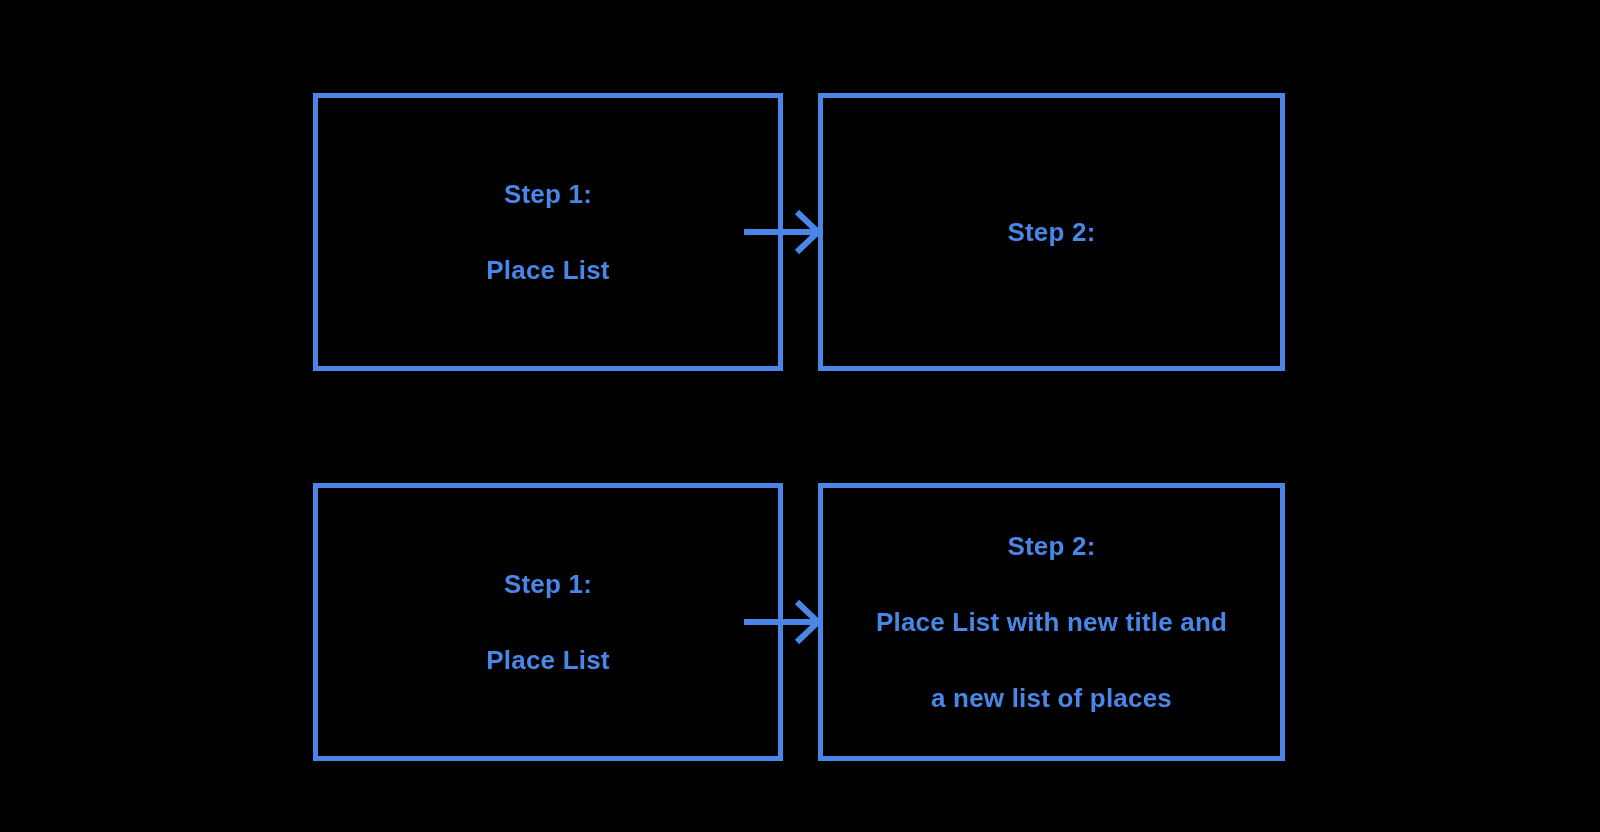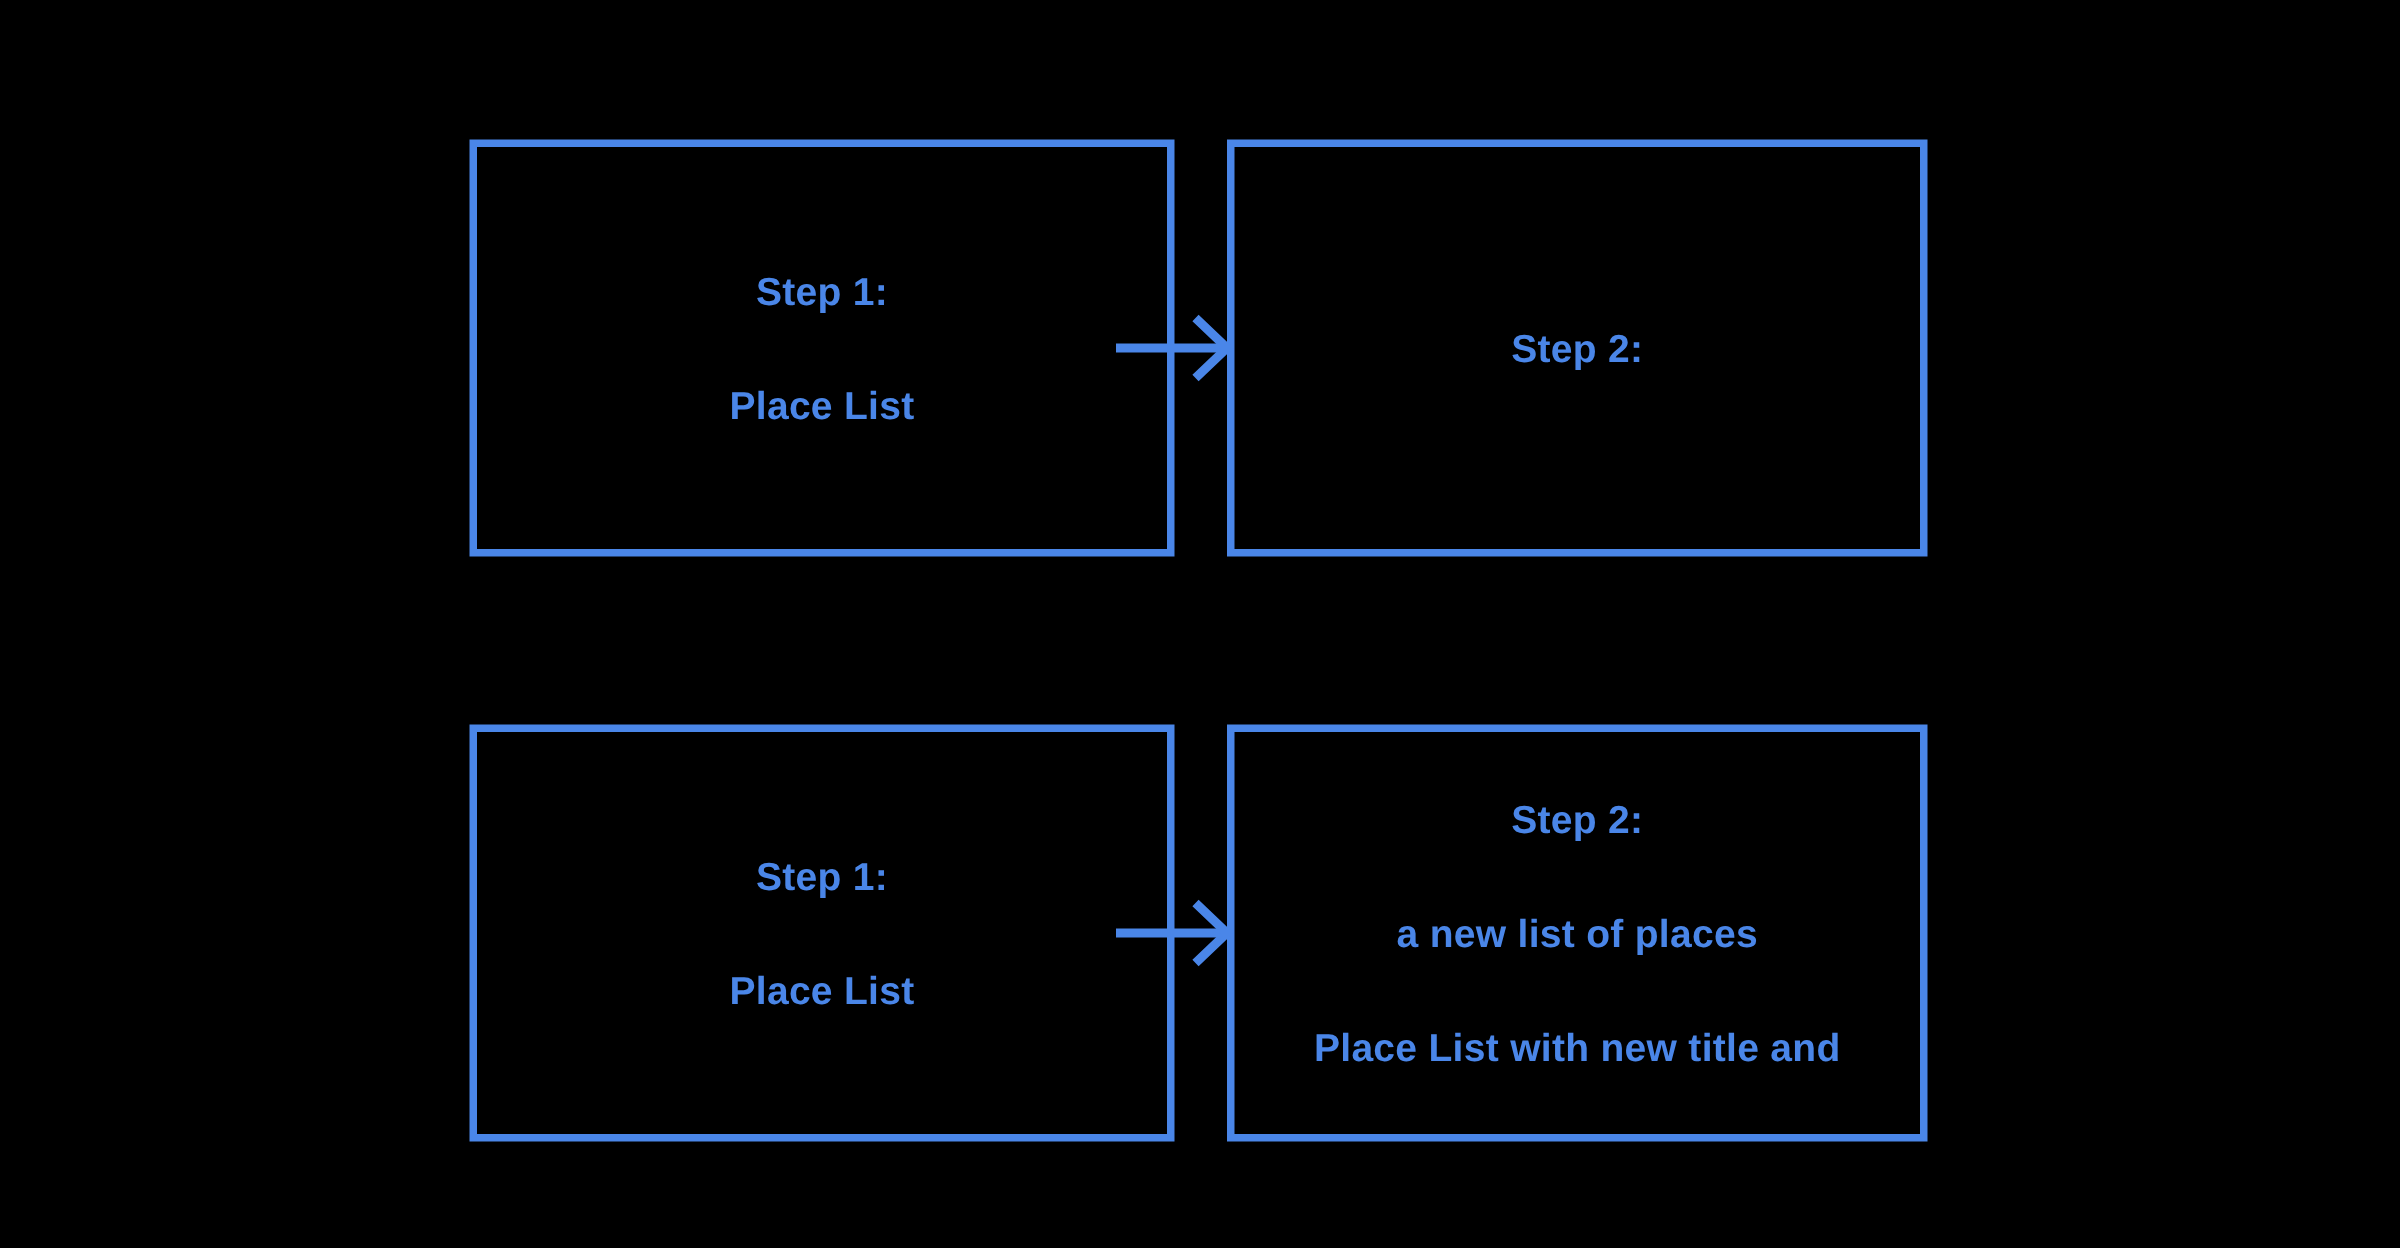--- a/index.html
+++ b/index.html
@@ -68,22 +68,22 @@
     <div class="line">Step 2:</div>
   </div>
 
   <div class="flow-box box-bl">
     <div class="line">Step 1:</div>
     <div class="line">Place List</div>
   </div>
 
   <div class="flow-box box-br">
     <div class="line">Step 2:</div>
+    <div class="line">Place List with new title and</div>
     <div class="line">a new list of places</div>
-    <div class="line">Place List with new title and</div>
   </div>
 
   <svg class="arrows-layer" viewBox="0 0 1600 832" xmlns="http://www.w3.org/2000/svg">
     <g>
       <line class="arrow-stroke" x1="744" y1="232" x2="815" y2="232"></line>
       <polyline class="arrow-stroke" points="797,212 818,232 797,252"></polyline>
     </g>
     <g>
       <line class="arrow-stroke" x1="744" y1="622" x2="815" y2="622"></line>
       <polyline class="arrow-stroke" points="797,602 818,622 797,642"></polyline>

